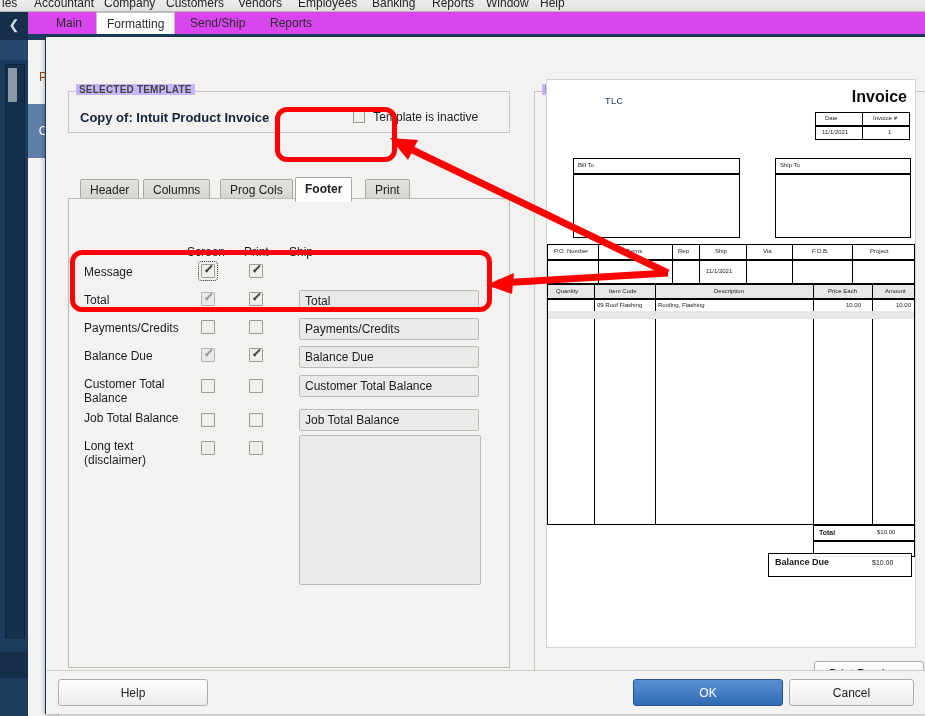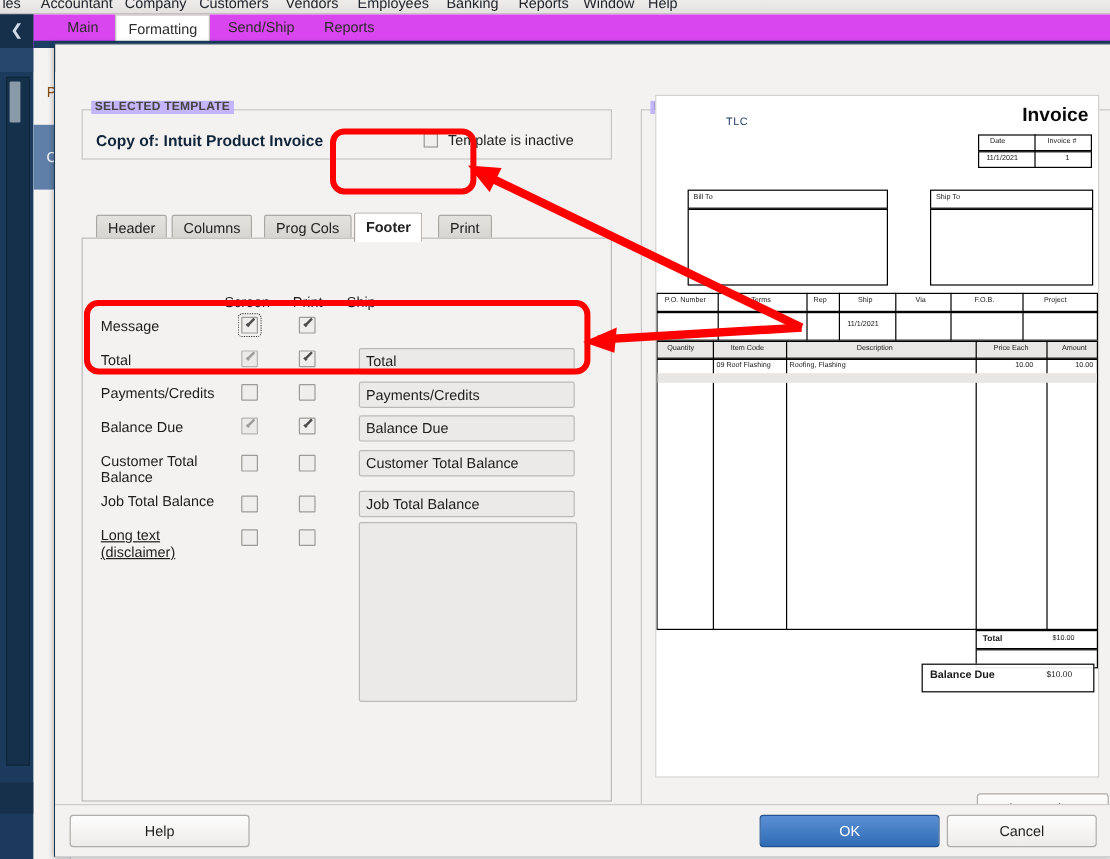--- a/index.html
+++ b/index.html
@@ -332,21 +332,21 @@
           <div class="rowlbl" style="left:15px;top:178px;width:110px;white-space:normal;">Customer Total Balance</div>
           <div class="chk" style="left:132px;top:180px;"></div>
           <div class="chk" style="left:180px;top:180px;"></div>
           <div class="titlefield" style="left:230px;top:176px;width:180px;">Customer Total Balance</div>
 
           <div class="rowlbl" style="left:15px;top:212px;">Job Total Balance</div>
           <div class="chk" style="left:132px;top:214px;"></div>
           <div class="chk" style="left:180px;top:214px;"></div>
           <div class="titlefield" style="left:230px;top:210px;width:180px;">Job Total Balance</div>
 
-          <div class="rowlbl" style="left:15px;top:240px;width:100px;white-space:normal;text-decoration:underline;">Long text (disclaimer)</div>
+          <div class="rowlbl" style="left:15px;top:240px;width:100px;white-space:normal;">Long text (disclaimer)</div>
           <div class="chk" style="left:132px;top:242px;"></div>
           <div class="chk" style="left:180px;top:242px;"></div>
           <div id="longtextbox"></div>
         </div>
 
         <a id="helplink" href="#">When should I check Screen or Print?</a>
         <div class="btn" id="defaultbtn">
           <span>Default</span>
         </div>
       </div>

